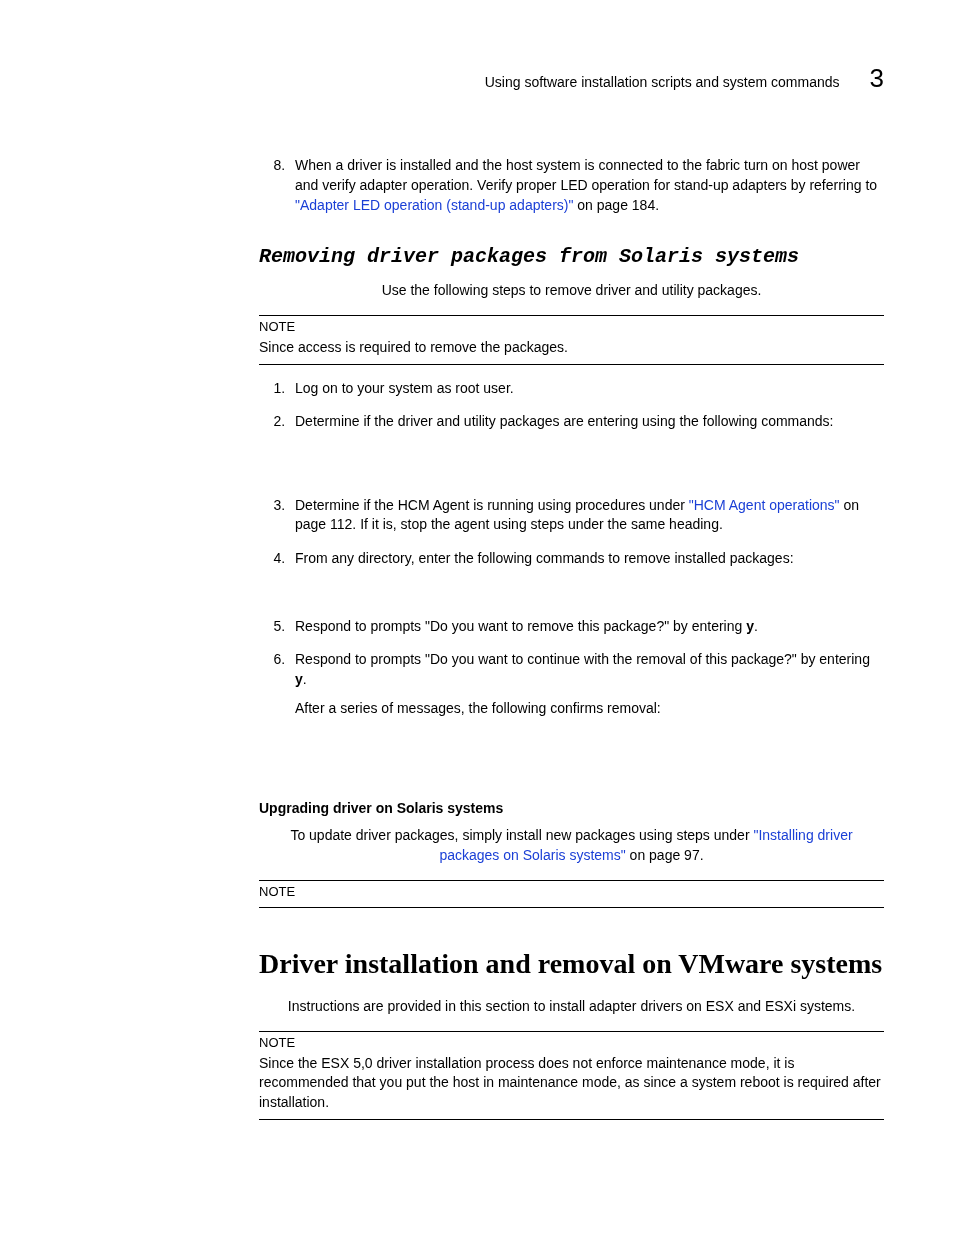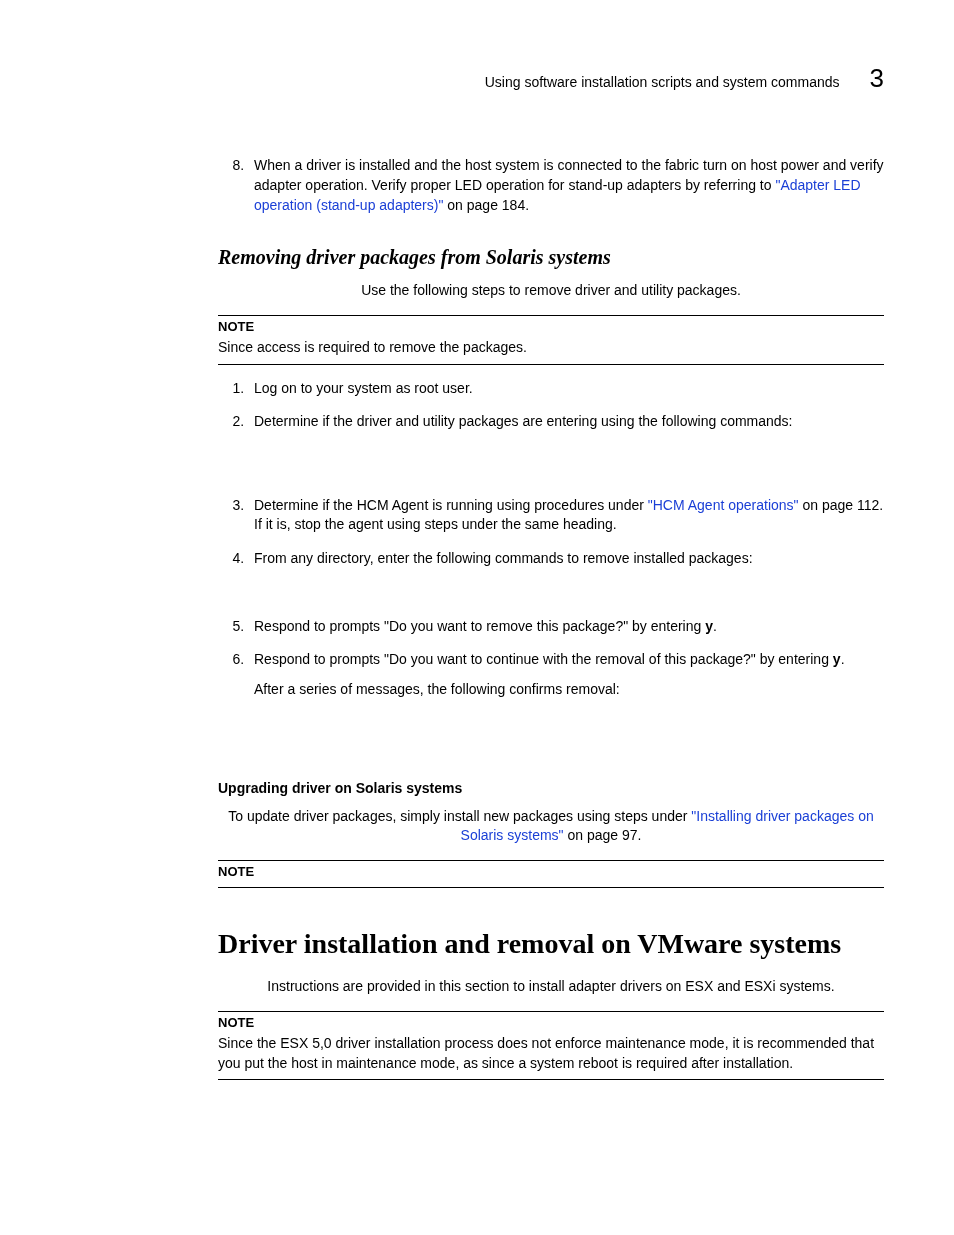--- a/index.html
+++ b/index.html
@@ -7,21 +7,21 @@
     padding: 0;
     background: #ffffff;
     font-family: Arial, Helvetica, sans-serif;
     color: #000;
     font-size: 14px;
     line-height: 1.4;
   }
   .page {
     width: 954px;
     min-height: 1235px;
-    padding: 60px 70px 40px 68px;
+    padding: 60px 70px 40px 109px;
     box-sizing: border-box;
     position: relative;
   }
   .running-header {
     display: flex;
     justify-content: flex-end;
     align-items: baseline;
     gap: 30px;
     margin-bottom: 60px;
   }
@@ -41,21 +41,21 @@
   }
   ol.step-list > li {
     margin-left: 30px;
     margin-bottom: 14px;
     padding-left: 6px;
   }
   .link {
     color: #1a3fd6;
   }
   h2.italic {
-    font-family: Liberation Serif, serif;
+    font-family: Liberation Mono, monospace;
     font-style: italic;
     font-weight: bold;
     font-size: 20px;
     margin: 28px 0 10px 0;
   }
   h2.main-heading {
     font-family: Georgia, 'Times New Roman', serif;
     font-weight: bold;
     font-size: 28px;
     margin: 36px 0 14px 0;
@@ -64,21 +64,21 @@
     margin: 8px 0;
     text-align: center;
   }
   .note-block {
     border-top: 1.5px solid #000;
     border-bottom: 1px solid #000;
     margin: 14px 0;
     padding: 2px 0 6px 0;
   }
   .note-label {
-    font-weight: bold;
+    font-weight: normal;
     font-size: 13px;
   }
   .note-text {
     margin-top: 2px;
   }
   .sub-bold-heading {
     font-weight: bold;
     margin-top: 30px;
     margin-bottom: 6px;
   }

